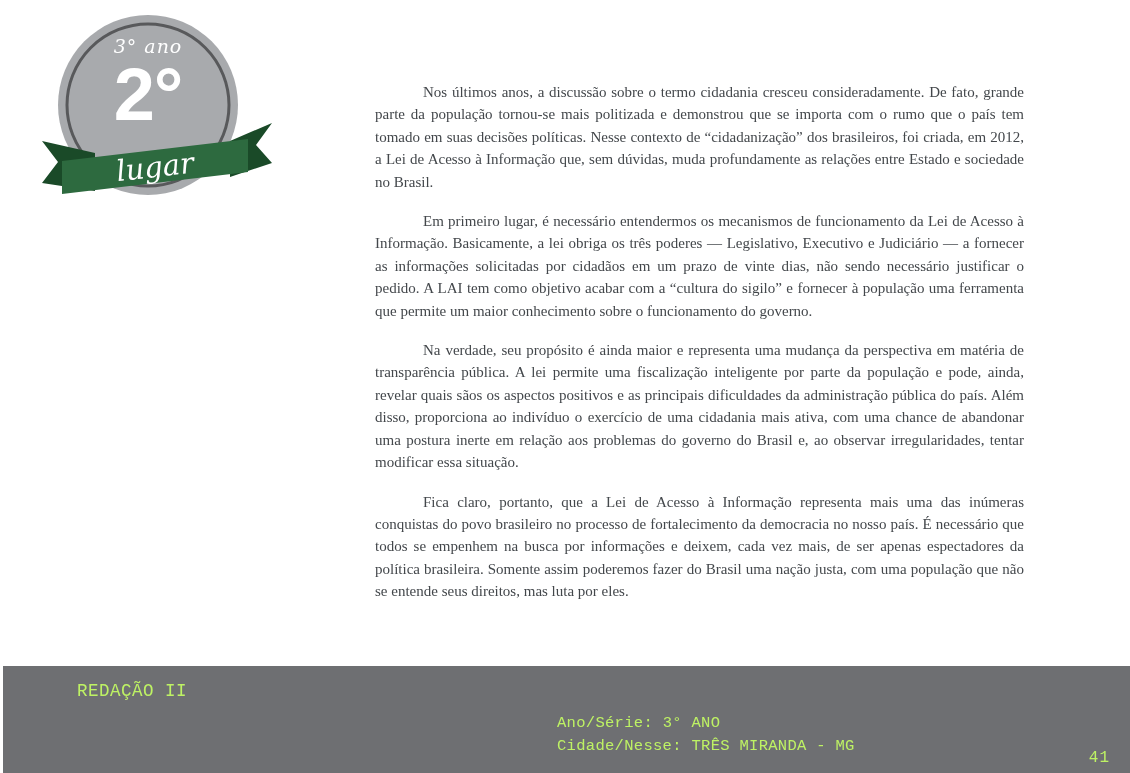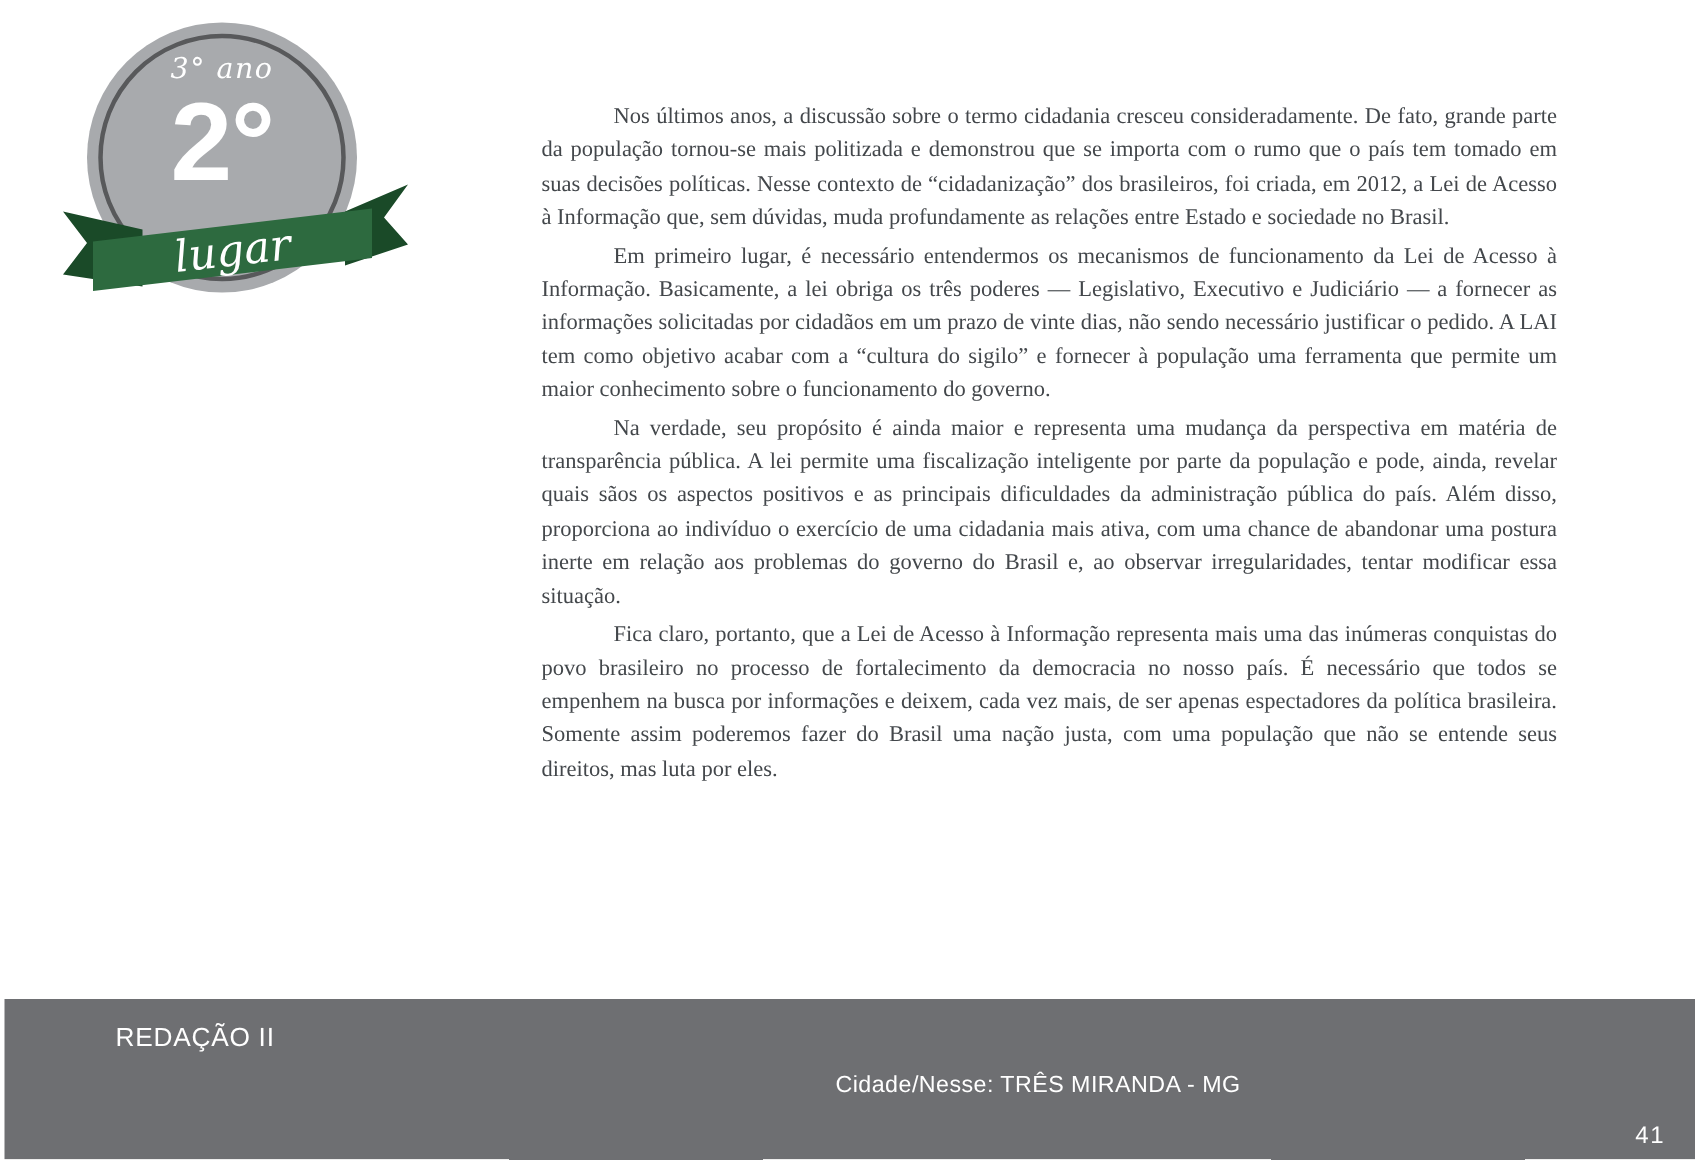--- a/index.html
+++ b/index.html
@@ -27,28 +27,28 @@
     font-size:29px; color:#ffffff; transform:rotate(-6.5deg);
   }
 
   
   .essay { position:absolute; left:358px; top:64px; width:683px; }
   .essay-title {
     margin:0 0 20px 0; font-family:"DejaVu Serif", serif; font-style:italic;
     font-weight:normal; font-size:27px; color:#3c4147; letter-spacing:0.2px;
   }
   .essay p {
-    margin:3px; font-family:"Liberation Serif", serif; font-size:15px;
+    margin:17px; font-family:"Liberation Serif", serif; font-size:15px;
     line-height:22.4px; text-align:justify; text-indent:48px; color:#43474b;
   }
 
   
   .footer {
     position:absolute; left:3px; right:0; top:666px; bottom:0;
-    background:#6e6f72; color:#ffffff;
+    background:#6e6f72; color:#bef264;font-family:Liberation Mono, monospace;
   }
   .footer-section {
     position:absolute; left:74px; top:15px; font-size:17.5px;
     letter-spacing:0.5px; font-weight:normal;
   }
   .footer-col { position:absolute; top:46px; font-size:15.5px; line-height:23px; letter-spacing:0.3px; }
   .footer-col.left  { left:74px; }
   .footer-col.right { left:554px; }
   .page-number { position:absolute; right:20px; bottom:6px; font-size:16px; letter-spacing:1px;margin-top:10px; }
 </style>
@@ -76,20 +76,24 @@
     <p>Na verdade, seu propósito é ainda maior e representa uma mudança da perspectiva em matéria de transparência pública. A lei permite uma fiscalização inteligente por parte da população e pode, ainda, revelar quais sãos os aspectos positivos e as principais dificuldades da administração pública do país. Além disso, proporciona ao indivíduo o exercício de uma cidadania mais ativa, com uma chance de abandonar uma postura inerte em relação aos problemas do governo do Brasil e, ao observar irregularidades, tentar modificar essa situação.</p>
     <p>Fica claro, portanto, que a Lei de Acesso à Informação representa mais uma das inúmeras conquistas do povo brasileiro no processo de fortalecimento da democracia no nosso país. É necessário que todos se empenhem na busca por informações e deixem, cada vez mais, de ser apenas espectadores da política brasileira. Somente assim poderemos fazer do Brasil uma nação justa, com uma população que não se entende seus direitos, mas luta por eles.</p>
   </div>
 
   <div class="footer">
     <div class="footer-section">REDAÇÃO II</div>
 
 
     <div class="footer-col right">
       <div>
+        <span>Ano/Série:</span>
+        <span>3° ANO</span>
+      </div>
+      <div>
         <span>Cidade/Nesse:</span>
         <span>TRÊS MIRANDA - MG</span>
       </div>
     </div>
 
     <div class="page-number">41</div>
   </div>
 
 </div>
 

